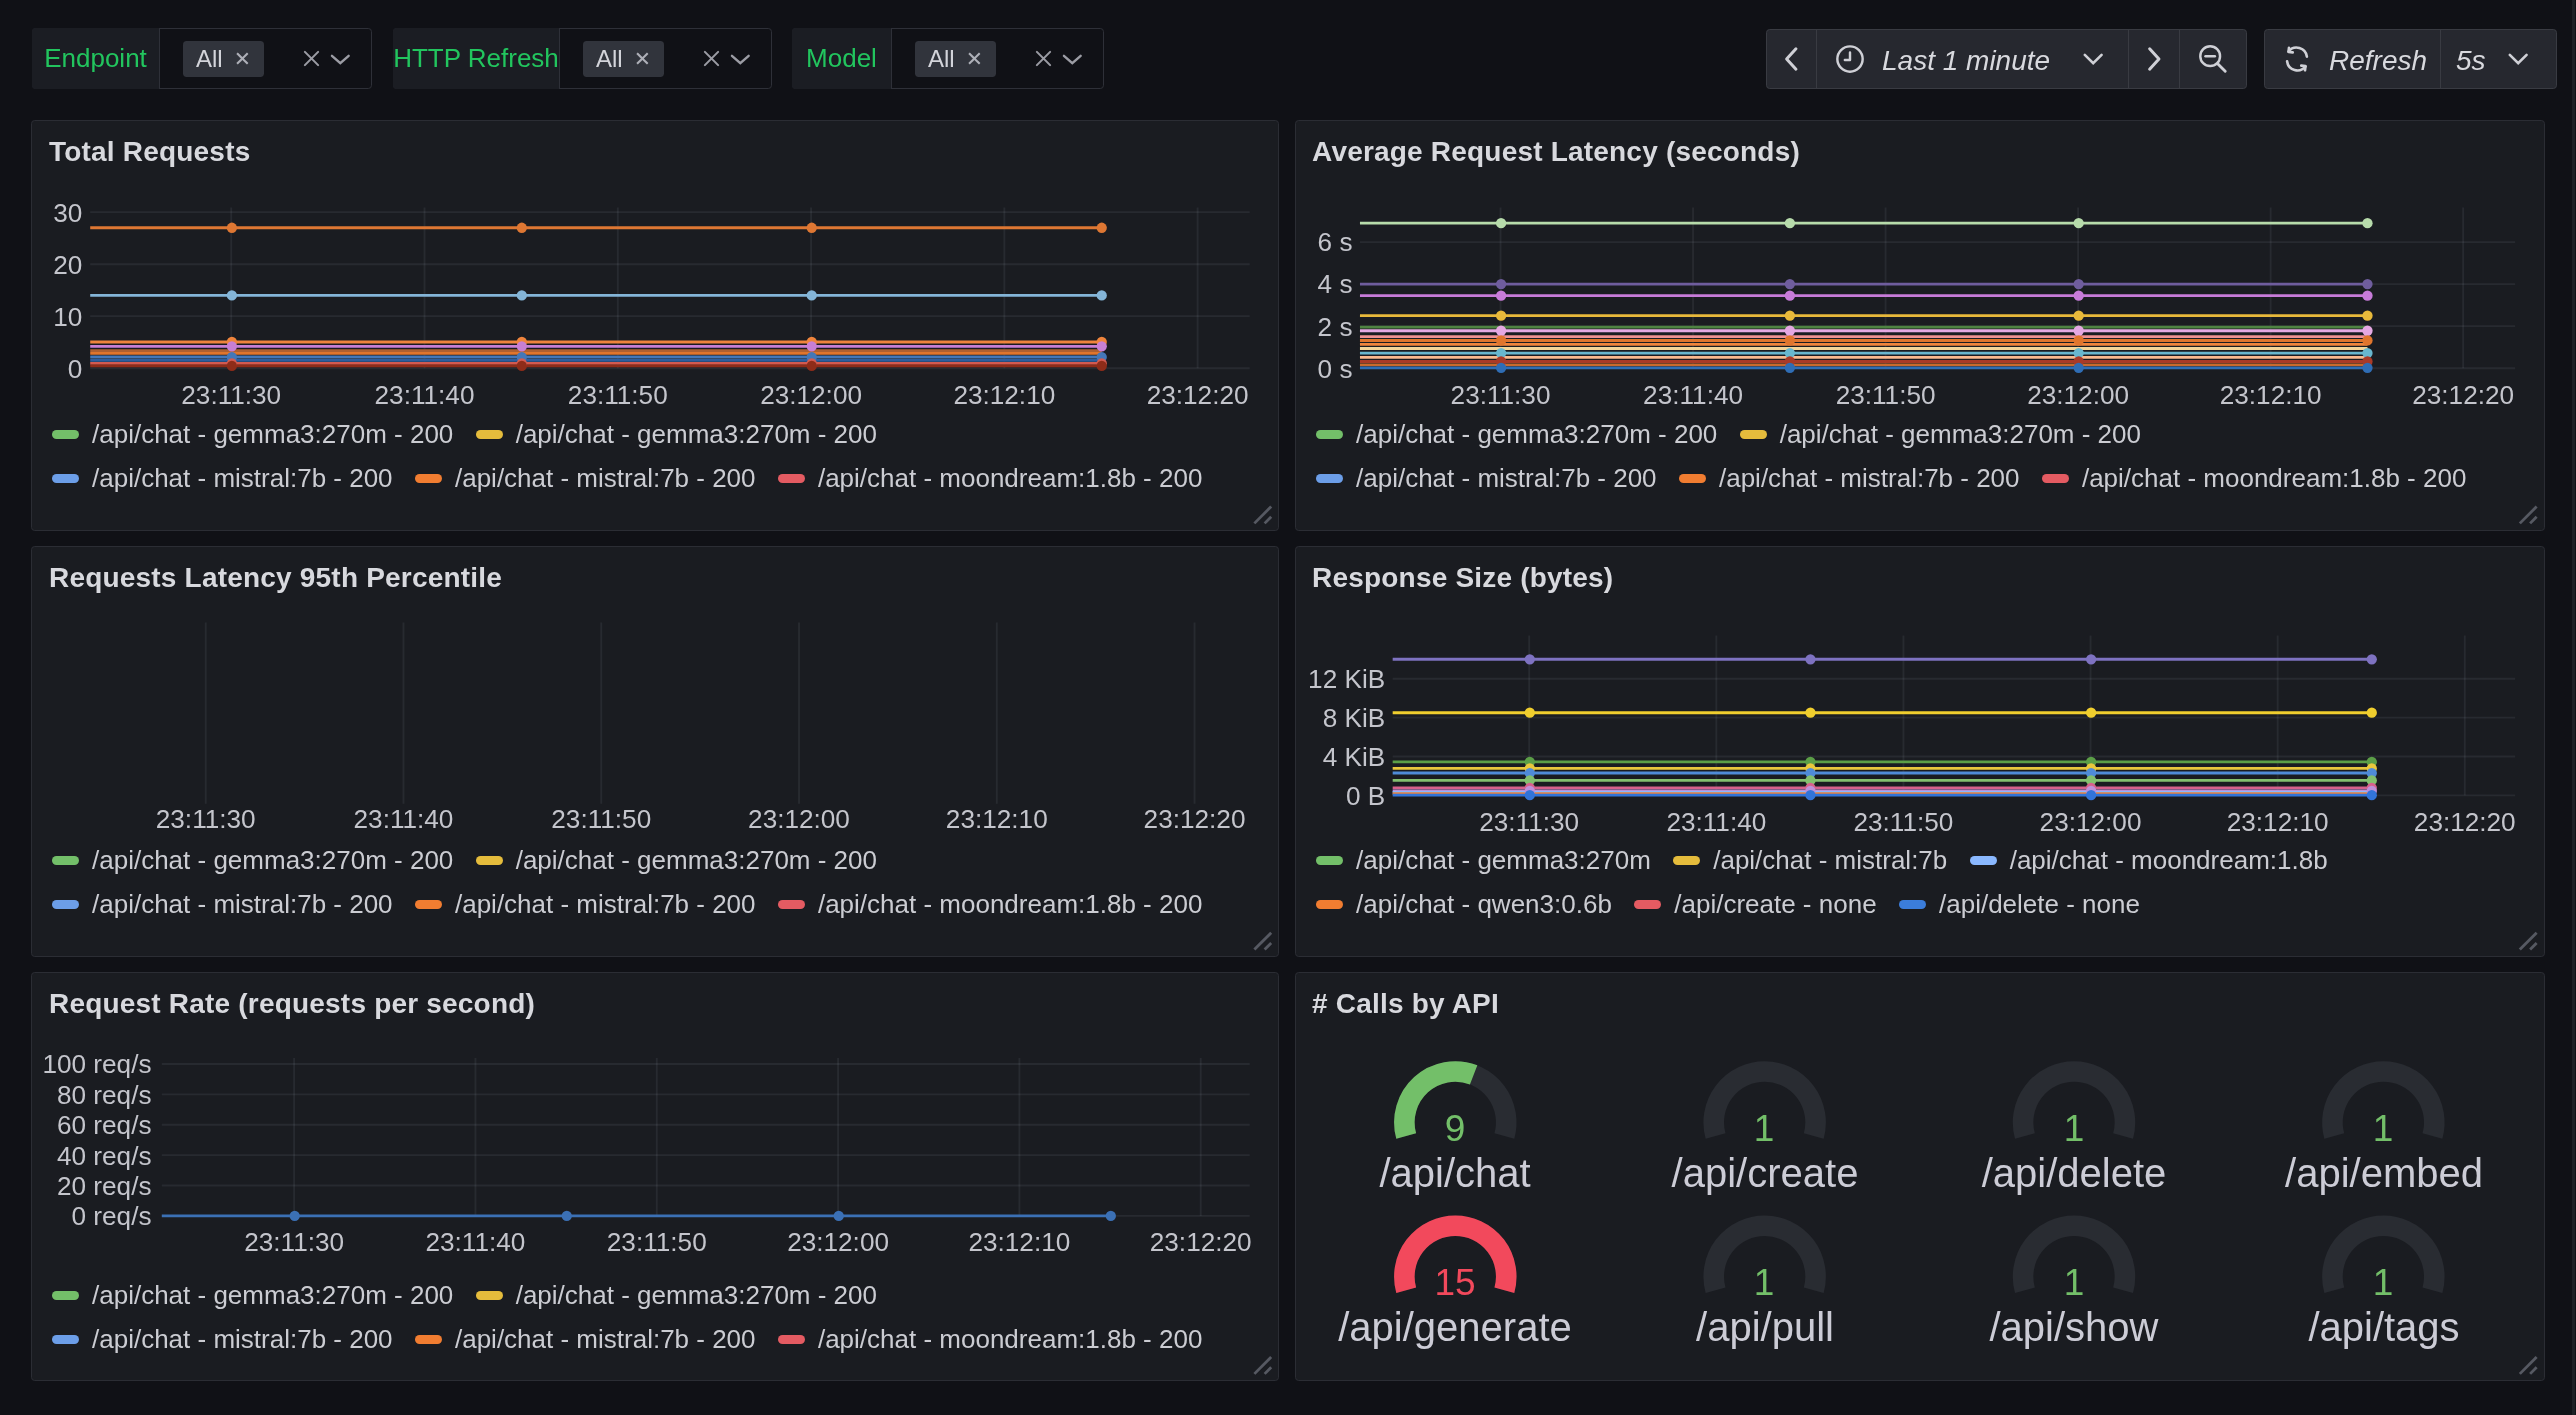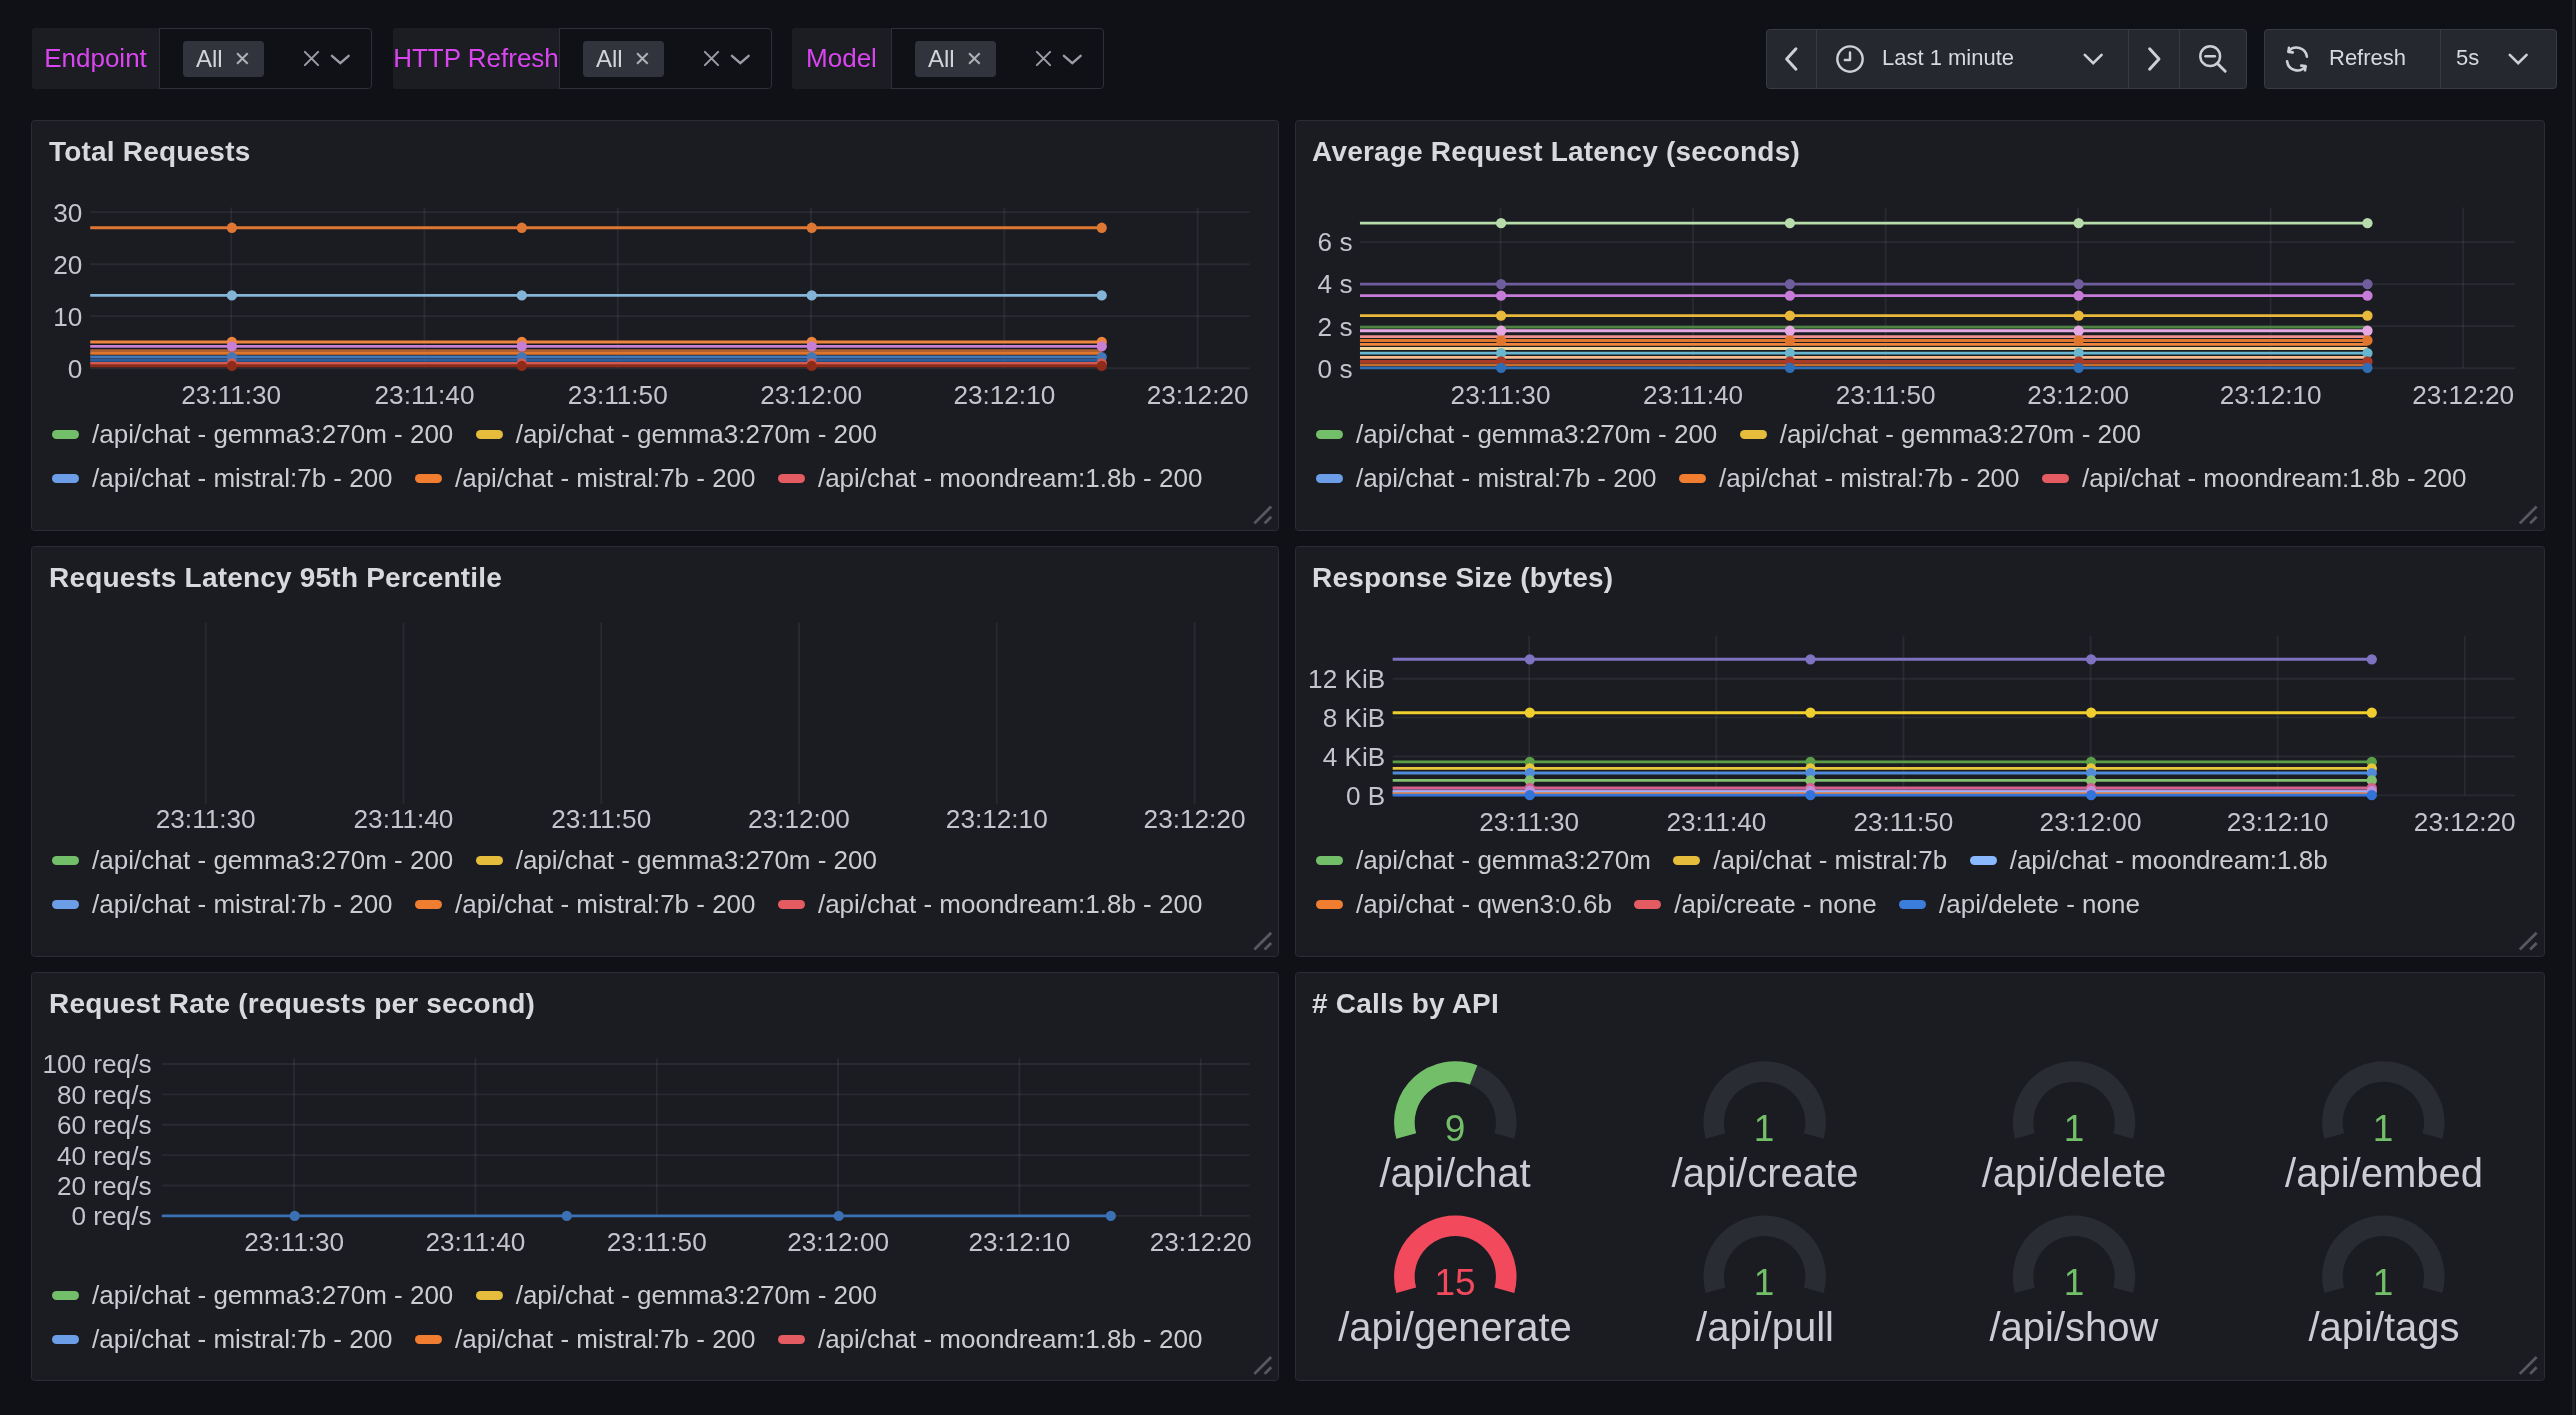--- a/index.html
+++ b/index.html
@@ -2,26 +2,26 @@
 <html style="font-size:15px"><head><meta charset="utf-8"><style>
 * { margin:0; padding:0; box-sizing:border-box; }
 html,body { width:2576px; height:1415px; background:#101116; font-family:"Liberation Sans", sans-serif; overflow:hidden; }
 .abs { position:absolute; }
 .panel { position:absolute; background:#1a1c21; border:0.9px solid #2b2d34; border-radius:3.7px; }
 .ptitle { position:absolute; font-size:28px; font-weight:700; color:#d8d9de; letter-spacing:0.2px; }
 .legend { position:absolute; display:flex; gap:22.4px; align-items:center; font-size:26px; color:#cbccd2; white-space:nowrap; }
 .li { display:flex; align-items:center;justify-content:center; }
 .sw { display:inline-block; width:27px; height:8.4px; border-radius:4.7px; margin-right:13px; }
 .fbox { position:absolute; background:#101116; border:0.9px solid #2e3038; border-radius:3.7px; }
-.flab { position:absolute; background:#1b1d23; border-right:0.9px solid #2e3038; color:#d946ef; font-size:26px; font-weight:500; display:flex; align-items:center; justify-content:center; border-radius:3.7px 0 0 3.7px; }
+.flab { position:absolute; background:#1b1d23; border-right:0.9px solid #2e3038; color:#22c55e; font-size:26px; font-weight:500; display:flex; align-items:center; justify-content:center; border-radius:3.7px 0 0 3.7px; }
 .chip { position:absolute; height:36px; background:#31343c; border-radius:3.7px; color:#d3d4da; font-size:24px; display:flex; align-items:center; padding:0 13px; }
 .chx { font-size:20.6px; color:#aeb0b8; margin-left:11.2px; }
 .btn { position:absolute; background:#26282f; border:0.9px solid #393b42; border-radius:3.7px; }
 .div { position:absolute; width:0.9px; background:#393b42; }
-.btxt { position:absolute; font-size:22px; font-weight:500; color:#d8d9de; }
+.btxt { position:absolute; font-size:28px; font-weight:500; color:#d8d9de;font-style:italic; }
 .gval { position:absolute; width:280px; text-align:center; font-size:37px; font-weight:500; }
 .glab { position:absolute; width:318px; text-align:center; font-size:40px; color:#ccccd6; }
 </style></head>
 <body>
 <div class="panel" style="left:31px;top:120px;width:1248px;height:411px"></div>
 <div class="ptitle" style="left:49px;top:136px">Total Requests</div>
 <div class="panel" style="left:1295px;top:120px;width:1250px;height:411px"></div>
 <div class="ptitle" style="left:1312px;top:136px">Average Request Latency (seconds)</div>
 <div class="panel" style="left:31px;top:546px;width:1248px;height:411px"></div>
 <div class="ptitle" style="left:49px;top:562px">Requests Latency 95th Percentile</div>

